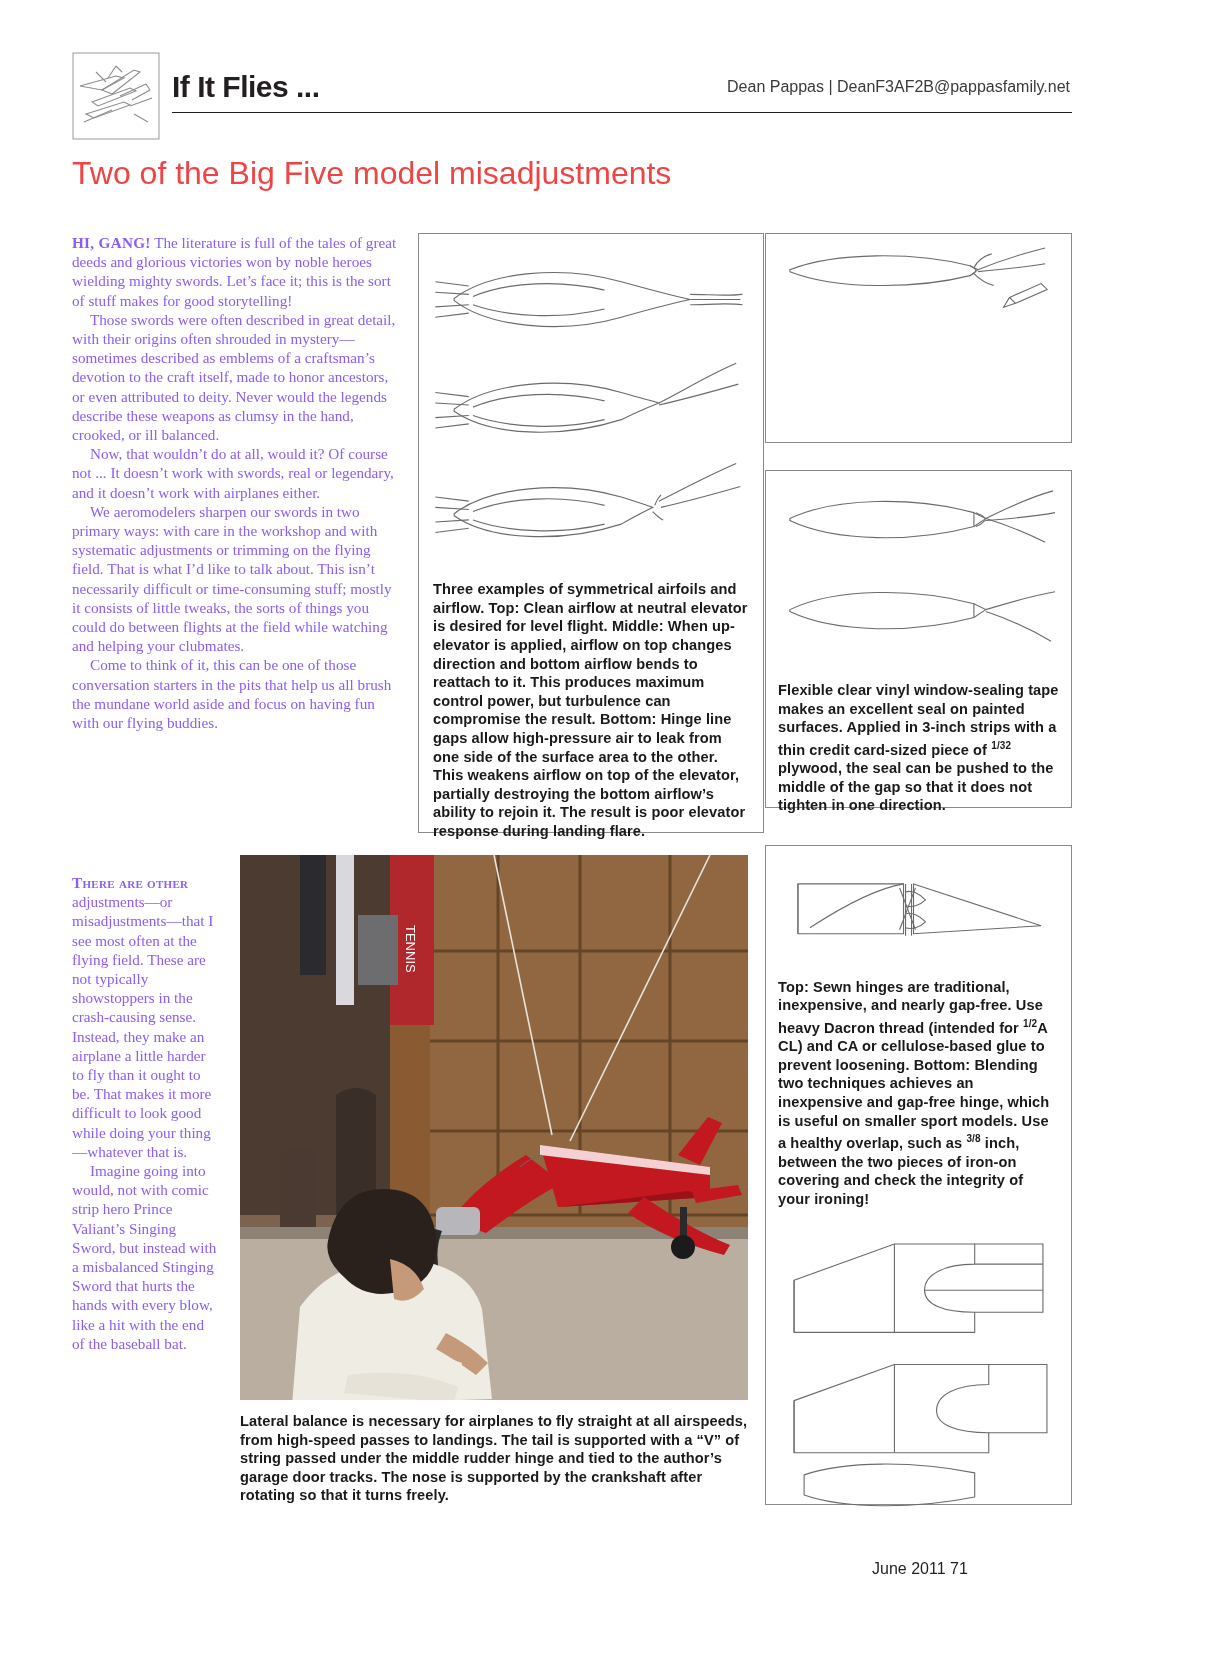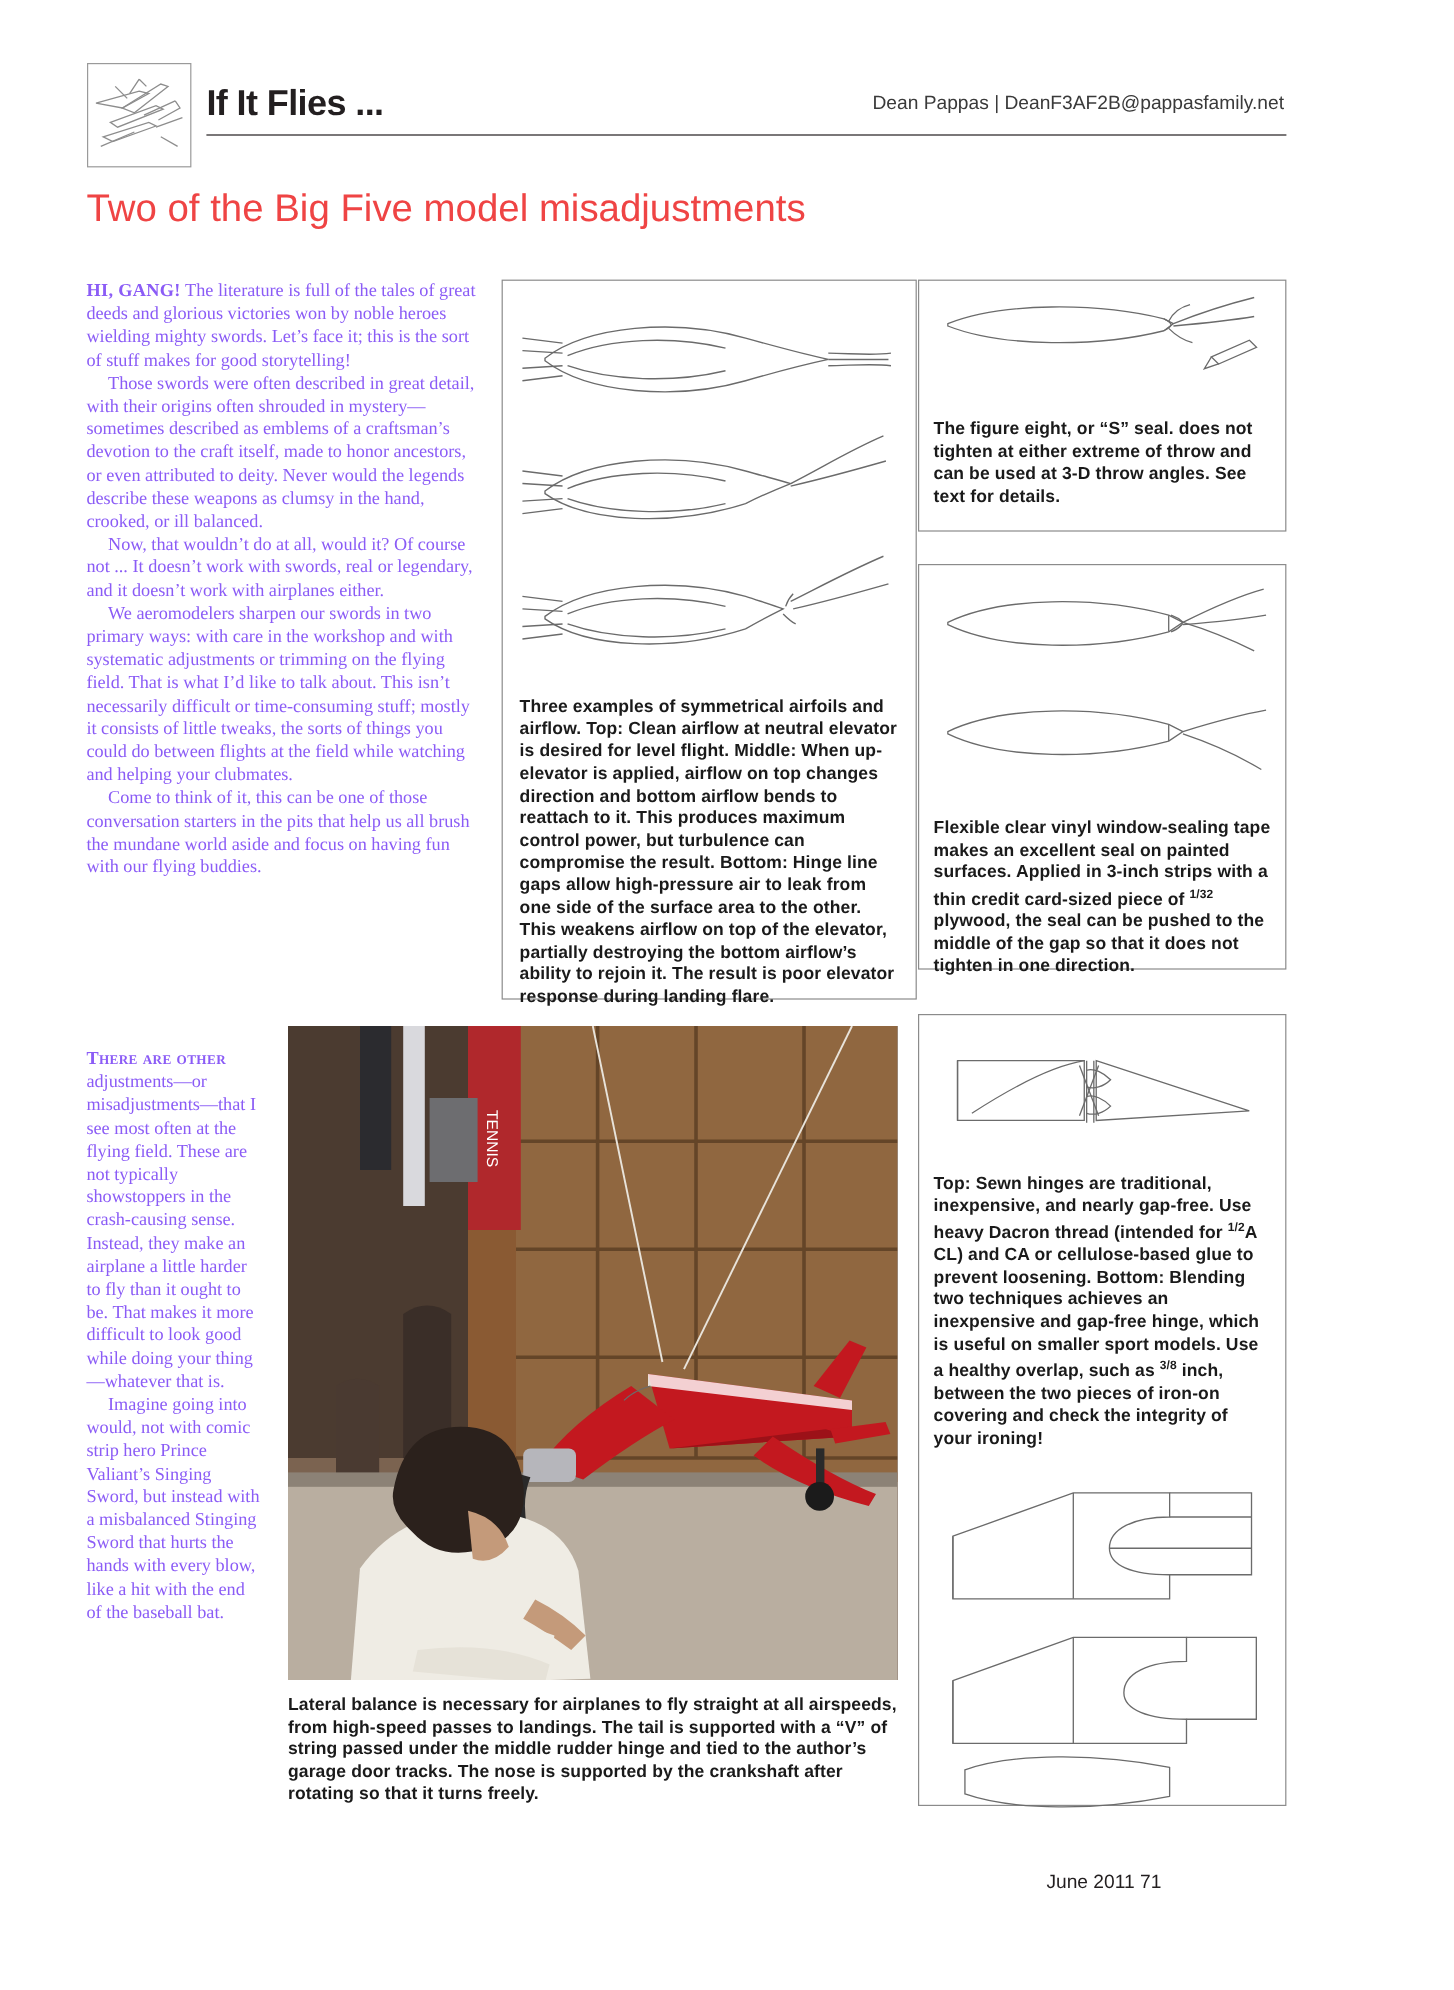--- a/index.html
+++ b/index.html
@@ -160,21 +160,20 @@
         <path d="M204 30 C224 22 248 14 272 8"></path>
         <path d="M204 32 C226 30 248 28 272 24"></path>
         <path d="M200 28 C204 20 210 16 218 14"></path>
         <path d="M200 34 C206 40 212 44 220 46"></path>
         <path d="M196 26 C204 30 204 32 196 36"></path>
         <path d="M236 58 L268 44 L274 50 L242 64 Z"></path>
         <path d="M236 58 L230 68 L242 64"></path>
       </g>
     </svg>
   </div>
-  <div class="cap caption">The figure eight, or “S” seal. does not tighten at either extreme of throw and can be used at 3-D throw angles. See text for details.</div>
 </div>
 
 <div id="figC" class="frame">
   <div class="art">
     <svg class="fig-svg" viewBox="0 0 288 196" preserveAspectRatio="xMidYMid meet">
       <g fill="none" stroke="#6b6b6b" stroke-width="1.1">
 
         <path d="M14 40 C60 18 140 18 200 34 L212 40 L200 48 C140 64 60 64 14 42 Z"></path>
         <path d="M200 34 L200 48"></path>
         <path d="M212 40 C236 28 258 18 280 12"></path>

